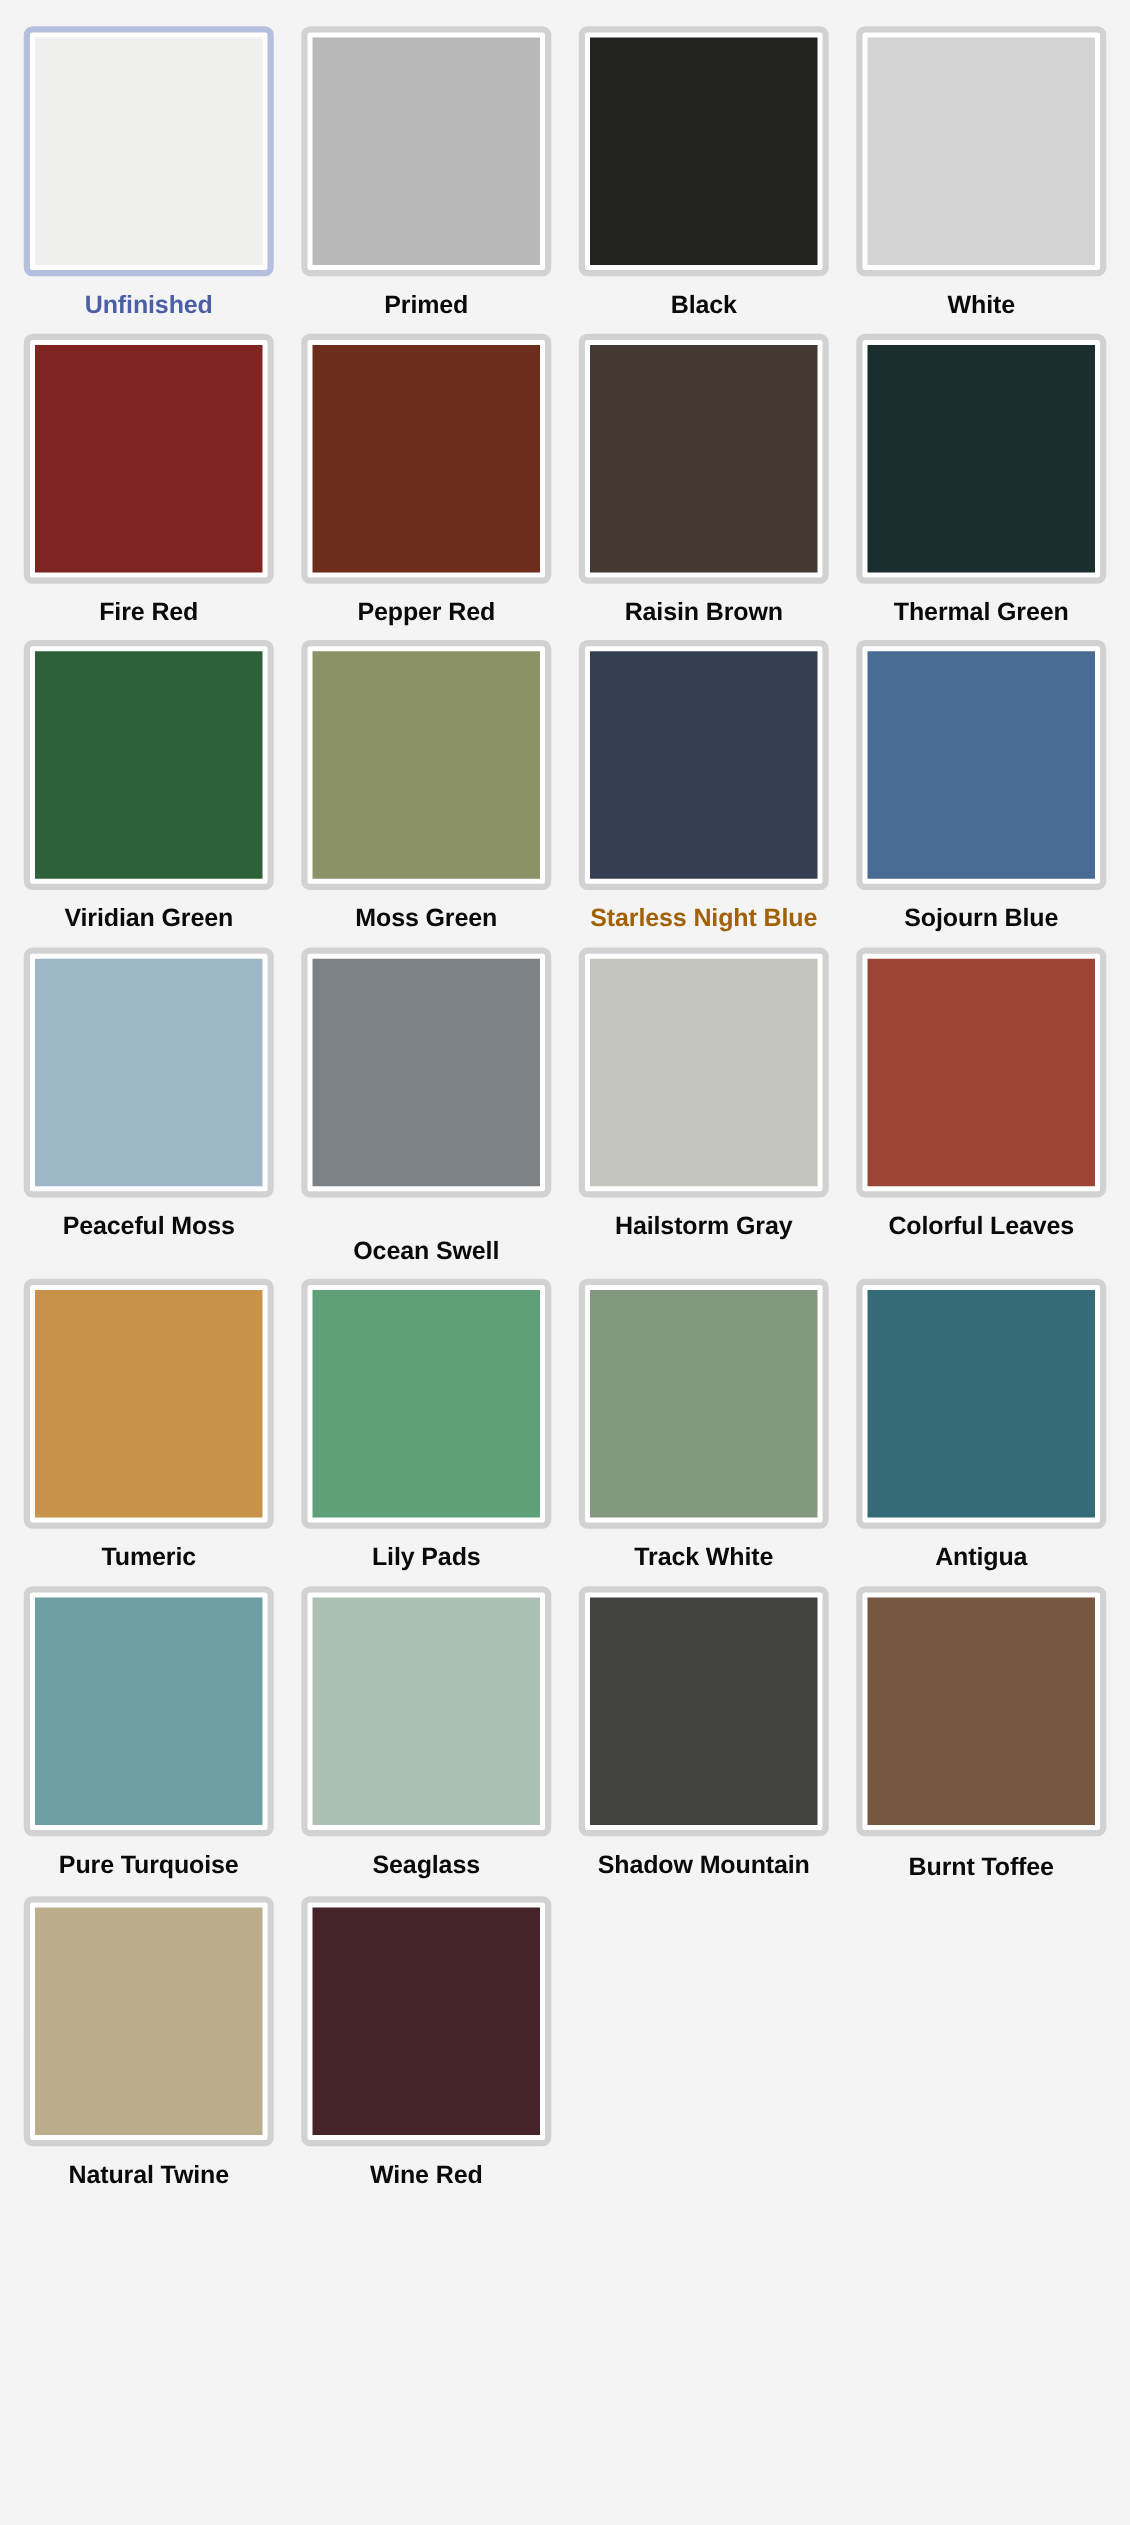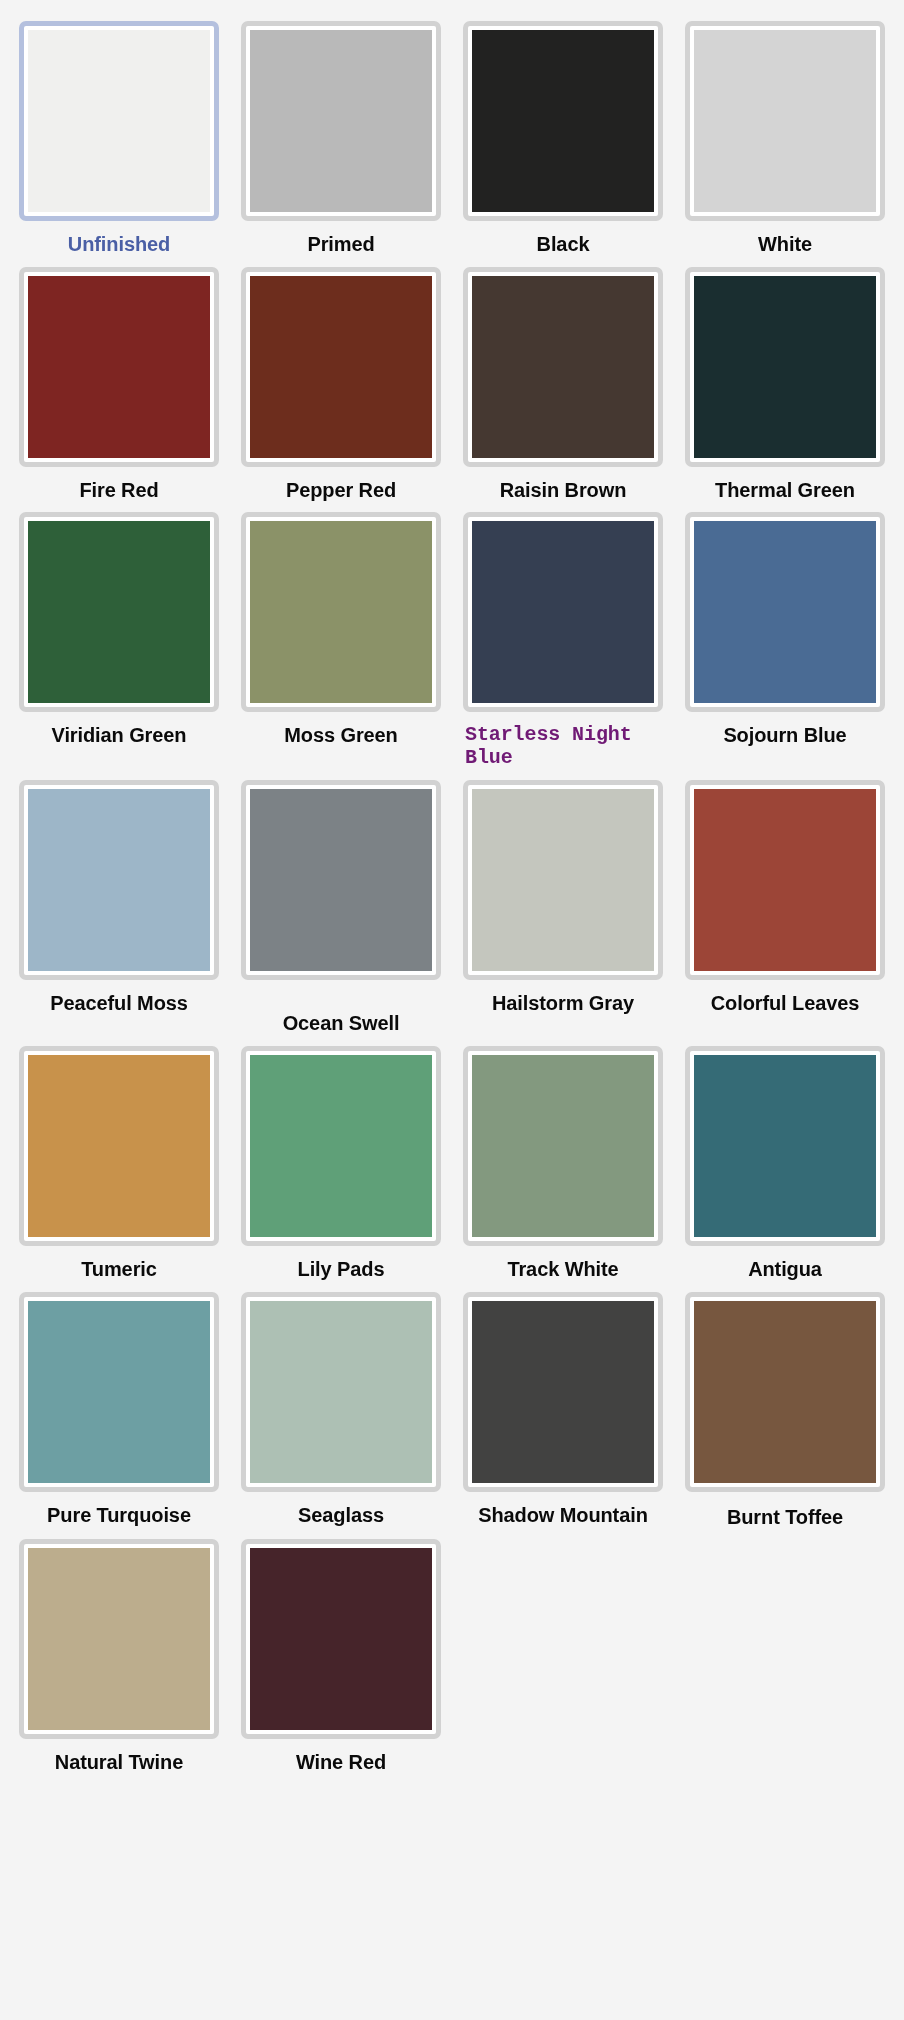--- a/index.html
+++ b/index.html
@@ -49,20 +49,21 @@
     width: 100%;
     height: 100%;
     background: var(--swatch-color, #ffffff);
   }
 
   .swatch-label {
     margin-top: 12px;
     font-size: 20px;
     font-weight: bold;
     color: #0a0a0a;
+    text-align: center;
     line-height: 1.13;
     letter-spacing: -0.1px;
     padding: 0 2px;
   }
 
   .swatch-label.selected {
     color: #4a5fa5;
   }
 </style>
 </head>
@@ -126,21 +127,21 @@
     <div class="swatch-cell">
       <div class="swatch-frame" role="button" aria-pressed="false" style="border-color: rgb(210, 210, 210); background: rgb(255, 255, 255);">
         <div class="swatch-fill" style="--swatch-color: #8b9268;"></div>
       </div>
       <div class="swatch-label" style="color: rgb(10, 10, 10);">Moss Green</div>
     </div>
     <div class="swatch-cell">
       <div class="swatch-frame" role="button" aria-pressed="false" style="border-color: rgb(210, 210, 210); background: rgb(255, 255, 255);">
         <div class="swatch-fill" style="--swatch-color: #353f52;"></div>
       </div>
-      <div class="swatch-label" style="color: #701a75; font-family: Liberation Mono, monospace;">Starless Night Blue</div>
+      <div class="swatch-label" style="color: #a16207;">Starless Night Blue</div>
     </div>
     <div class="swatch-cell">
       <div class="swatch-frame" role="button" aria-pressed="false" style="border-color: rgb(210, 210, 210); background: rgb(255, 255, 255);">
         <div class="swatch-fill" style="--swatch-color: #4a6b94;"></div>
       </div>
       <div class="swatch-label" style="color: rgb(10, 10, 10);">Sojourn Blue</div>
     </div>
     <div class="swatch-cell">
       <div class="swatch-frame" role="button" aria-pressed="false" style="border-color: rgb(210, 210, 210); background: rgb(255, 255, 255);">
         <div class="swatch-fill" style="--swatch-color: #9db6c8;"></div>

